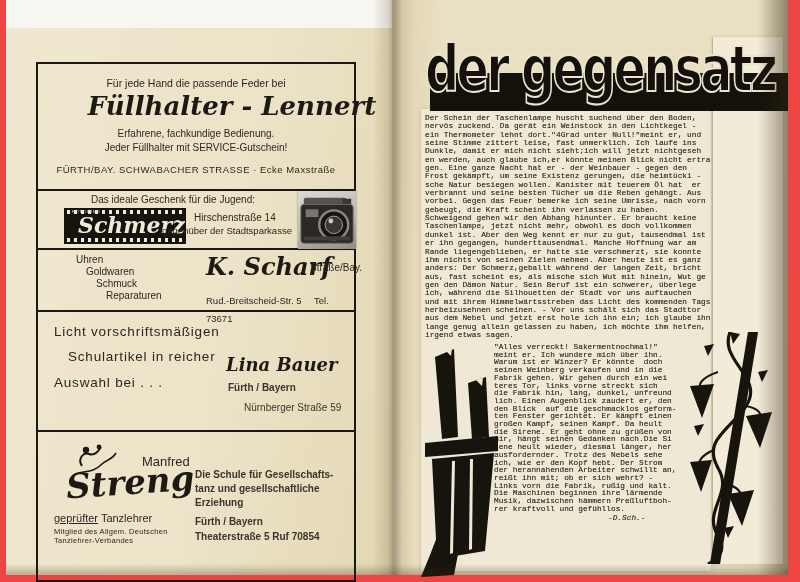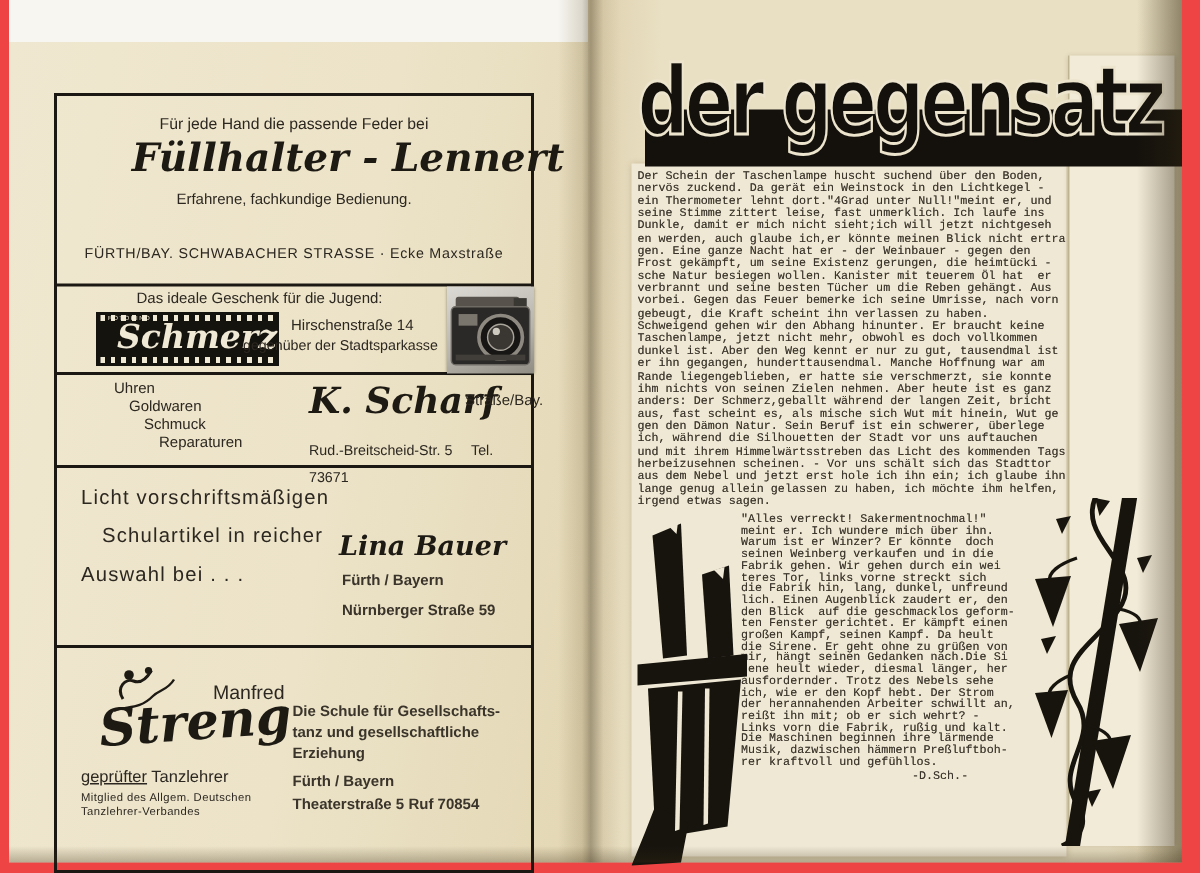--- a/index.html
+++ b/index.html
@@ -46,20 +46,21 @@
 
   <div class="abs topstrip"></div>
 
   <div class="abs page-left">
     <div class="abs adbox">
 
       <div class="abs" style="left:0;top:0;width:100%;height:125px;">
         <div class="abs sans center" style="left:0;top:13px;width:100%;font-size:10.5px;">Für jede Hand die passende Feder bei</div>
         <div class="abs script center" style="left:0;top:27px;width:100%;font-size:26px;padding-left:36px;">Füllhalter - Lennert</div>
         <div class="abs sans center" style="left:0;top:64px;width:100%;font-size:10px;">Erfahrene, fachkundige Bedienung.</div>
+        <div class="abs sans center" style="left:0;top:78px;width:100%;font-size:10px;">Jeder Füllhalter mit SERVICE-Gutschein!</div>
         <div class="abs sans center caps" style="left:0;top:100px;width:100%;font-size:9.5px;">FÜRTH/BAY.  SCHWABACHER STRASSE   ·   Ecke Maxstraße</div>
       </div>
       <div class="abs rule" style="top:125px;"></div>
 
       <div class="abs" style="left:0;top:127px;width:100%;height:57px;">
         <div class="abs sans center" style="left:10px;top:3px;width:250px;font-size:10px;">Das ideale Geschenk für die Jugend:</div>
         <div class="abs stadler-logo" style="left:26px;top:17px;width:122px;height:36px;">
           <div class="perf" style="top:2px;"></div>
           <div class="perf" style="bottom:2px;"></div>
           <div class="abs" style="left:8px;top:1px;font-size:4px;letter-spacing:1px;color:#f0e9d5;">FOTOKINO</div>
@@ -96,21 +97,21 @@
         </div>
       </div>
       <div class="abs rule" style="top:246px;"></div>
 
       <div class="abs" style="left:0;top:246px;width:100%;height:120px;">
         <div class="abs sans" style="left:16px;top:14px;font-size:13.5px;letter-spacing:.8px;">Licht vorschriftsmäßigen</div>
         <div class="abs sans" style="left:30px;top:39px;font-size:13.5px;letter-spacing:.8px;">Schulartikel in reicher</div>
         <div class="abs sans" style="left:16px;top:65px;font-size:13.5px;letter-spacing:.8px;">Auswahl bei . . .</div>
         <div class="abs script" style="left:188px;top:44px;font-size:18px;">Lina Bauer</div>
         <div class="abs sans" style="left:190px;top:72px;font-size:10px;font-weight:bold;color:#3a342b;">Fürth / Bayern</div>
-        <div class="abs sans" style="left:190px;top:92px;font-size:10px;font-weight:bold;color:#3a342b;">Nürnberger Straße 59</div>
+        <div class="abs sans" style="left:206px;top:92px;font-size:10px;font-weight:normal;color:#3a342b;">Nürnberger Straße 59</div>
       </div>
       <div class="abs rule" style="top:366px;"></div>
 
       <div class="abs" style="left:0;top:366px;width:100%;height:148px;">
         <svg class="abs" style="left:34px;top:12px;" width="46" height="36" viewBox="0 0 46 36">
           <circle cx="14" cy="8" r="3.2" fill="#1d1913"></circle>
           <circle cx="27" cy="5" r="2.4" fill="#1d1913"></circle>
           <path d="M10,24 C5,16 12,10 17,12 C22,14 26,10 29,5" stroke="#1d1913" stroke-width="2" fill="none"></path>
           <path d="M4,32 C12,28 20,32 30,22 C34,18 40,18 44,11" stroke="#1d1913" stroke-width="1.6" fill="none"></path>
         </svg>
@@ -183,21 +184,21 @@
 mir, hängt seinen Gedanken nach.Die Si
 rene heult wieder, diesmal länger, her
 ausfordernder. Trotz des Nebels sehe
 ich, wie er den Kopf hebt. Der Strom
 der herannahenden Arbeiter schwillt an,
 reißt ihn mit; ob er sich wehrt? -
 Links vorn die Fabrik, rußig und kalt.
 Die Maschinen beginnen ihre lärmende
 Musik, dazwischen hämmern Preßluftboh-
 rer kraftvoll und gefühllos.</div>
-    <div class="abs tw" style="left:216px;top:514px;">-D.Sch.-</div>
+    <div class="abs tw" style="left:216px;top:514px;font-style:italic;">-D.Sch.-</div>
 
     <svg class="abs" style="left:29px;top:341px;" width="80" height="238" viewBox="0 0 80 238">
       <polygon points="14,16 33,8 37,96 21,98" fill="#17140e"></polygon>
       <polygon points="24,9 31,7 30,15" fill="#efe8d4"></polygon>
       <polygon points="47,42 65,36 68,96 51,98" fill="#17140e"></polygon>
       <polygon points="55,39 62,37 61,45" fill="#efe8d4"></polygon>
       <polygon points="4,102 77,95 77,110 4,116" fill="#17140e"></polygon>
       <polygon points="11,118 73,112 64,210 16,218" fill="#17140e"></polygon>
       <polygon points="16,196 38,208 33,234 0,236 9,214" fill="#17140e"></polygon>
       <polygon points="31,120 34,120 32,212 29,213" fill="#efe8d4"></polygon>

